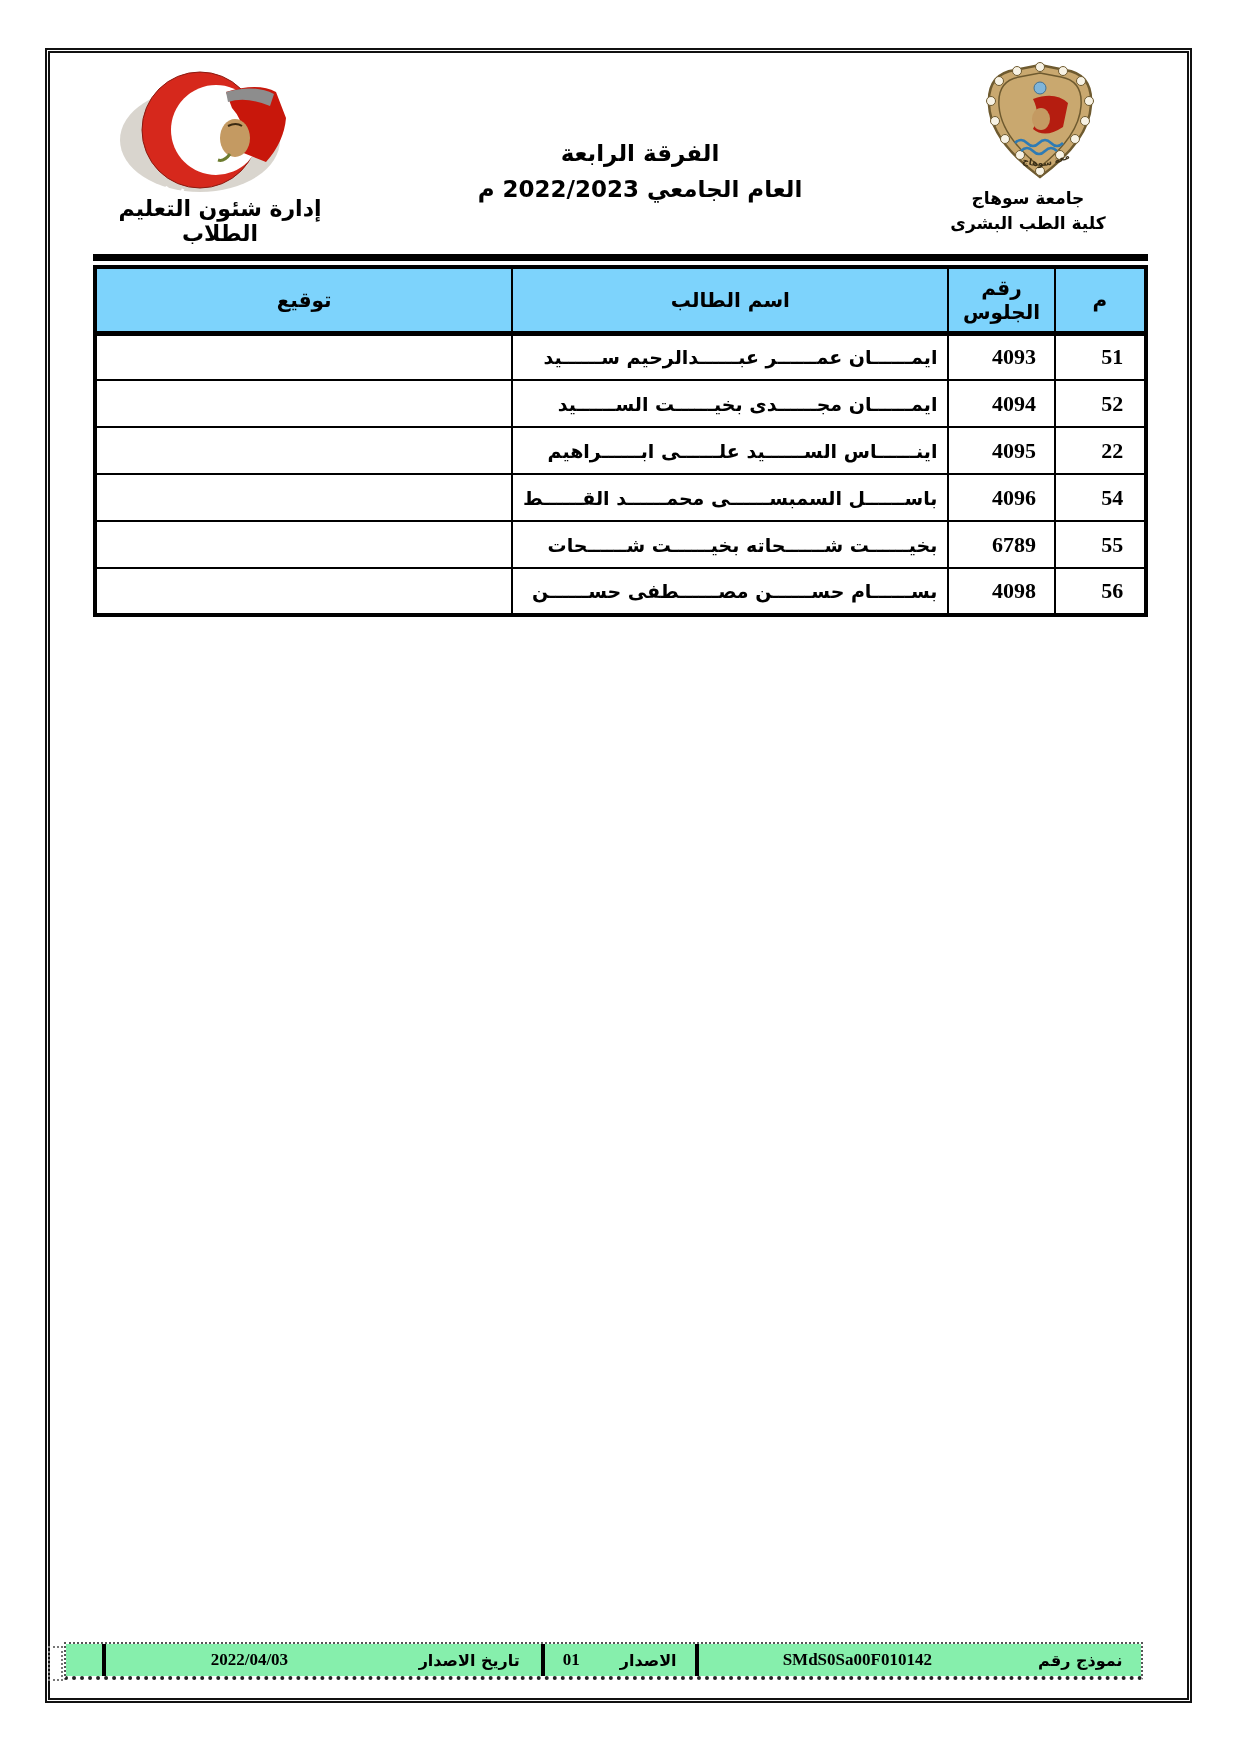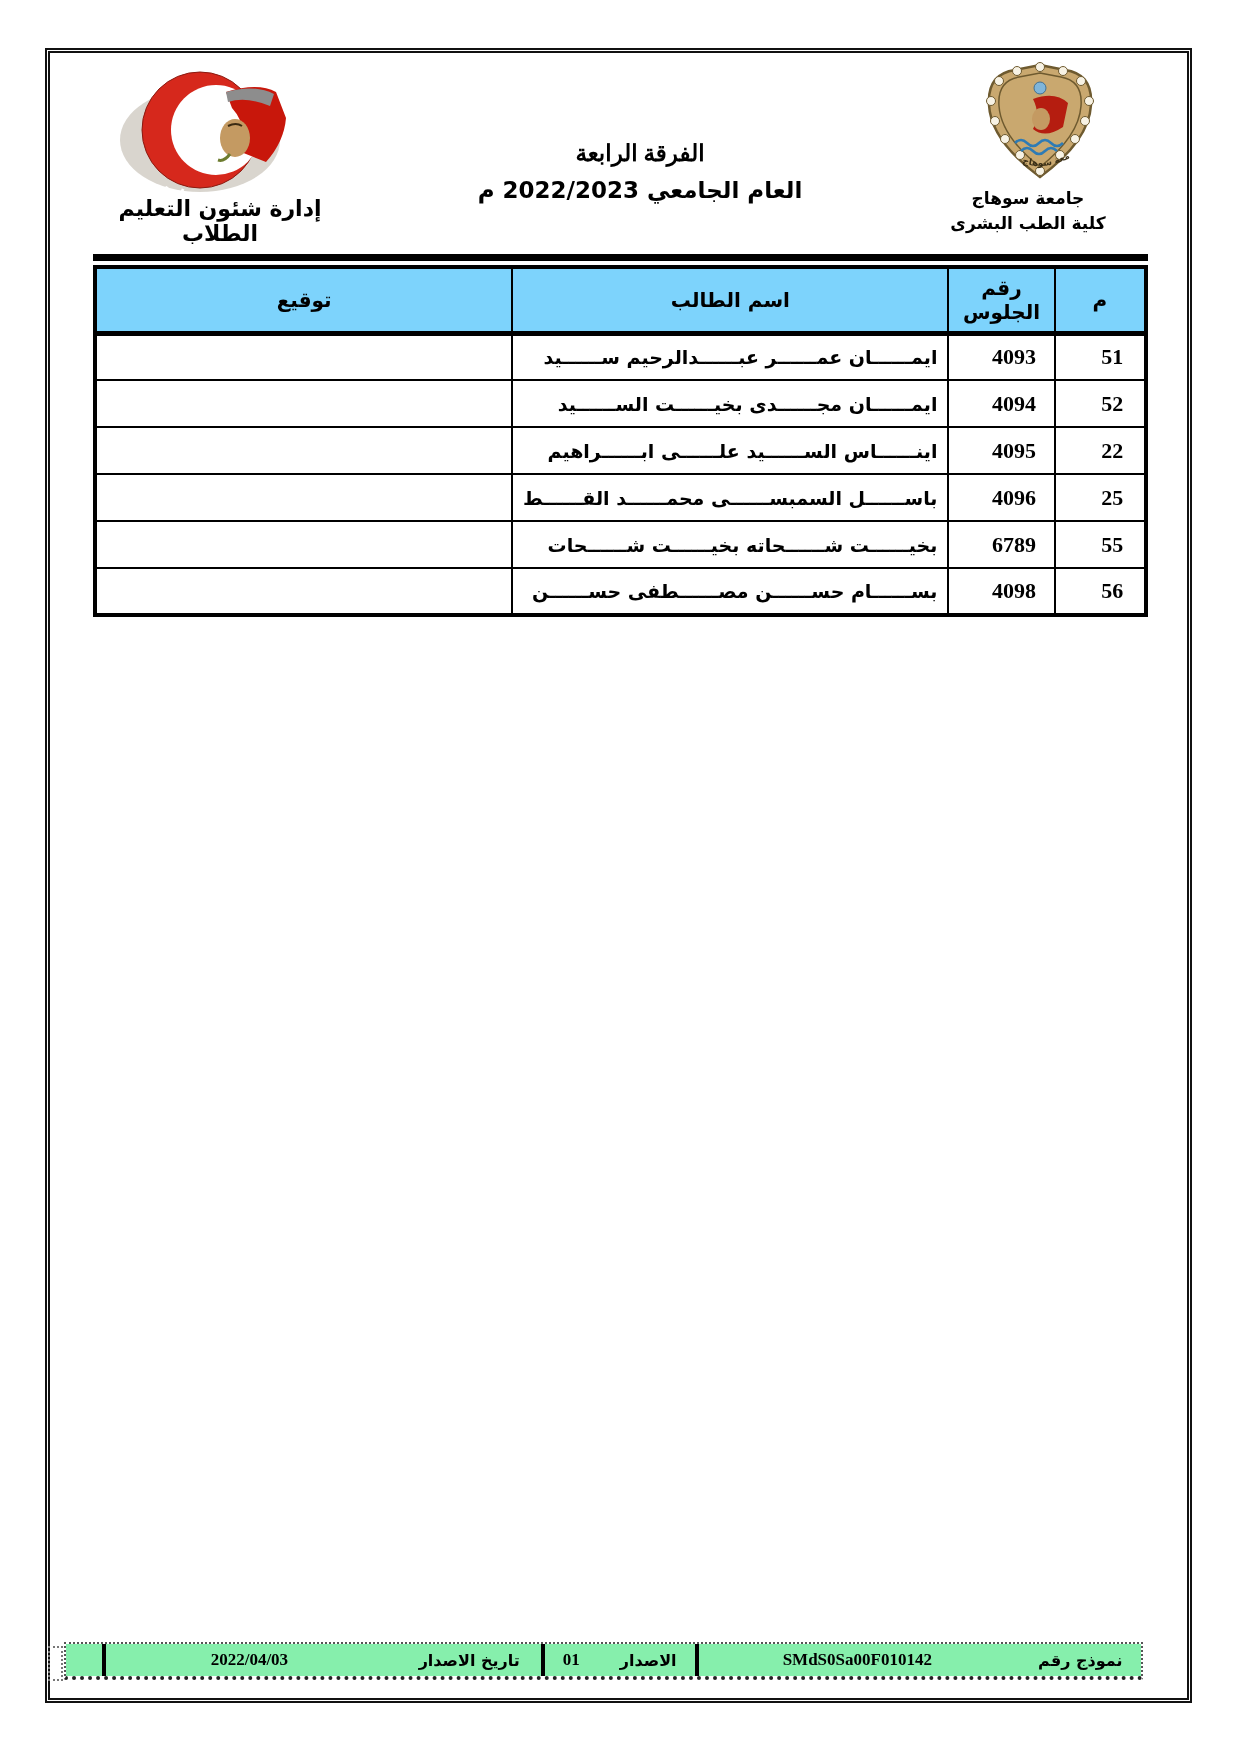--- a/index.html
+++ b/index.html
@@ -4,21 +4,21 @@
 <style>
   html,body{margin:0;padding:0;background:#fff;}
   .page{position:relative;width:1241px;height:1754px;background:#fff;overflow:hidden;
         font-family:"DejaVu Sans",sans-serif;color:#000;}
   .frame{position:absolute;left:45px;top:48px;width:1147px;height:1655px;
          border:5px double #111;box-sizing:border-box;}
   .abs{position:absolute;}
   
   .dept{left:88px;top:196px;width:264px;text-align:center;font-size:22px;font-weight:bold;}
   .center-titles{left:420px;top:140px;width:440px;text-align:center;font-weight:bold;}
-  .center-titles .t1{font-size:23px;margin-bottom:10px;font-family:Liberation Serif, serif;}
+  .center-titles .t1{font-size:23px;margin-bottom:10px;}
   .center-titles .t2{font-size:23px;}
   .uni-text{left:928px;top:186px;width:200px;text-align:center;font-size:17px;
             font-weight:bold;line-height:1.45;}
   
   .rule{left:93px;top:254px;width:1055px;height:7px;background:#000;}
   
   table.main{left:93px;top:265px;width:1055px;border-collapse:collapse;
              border:4px solid #000;table-layout:fixed;}
   table.main th,table.main td{border:2px solid #000;box-sizing:border-box;}
   table.main thead th{background:#7dd3fc;height:66px;font-size:20px;font-weight:bold;
@@ -142,21 +142,21 @@
         <td class="name">ايمــــــان مجــــــدى بخيــــــت الســــــيد</td>
         <td class="sig"></td>
       </tr>
       <tr>
         <td class="num">22</td>
         <td class="num">4095</td>
         <td class="name">اينــــــاس الســــــيد علــــــى ابــــــراهيم</td>
         <td class="sig"></td>
       </tr>
       <tr>
-        <td class="num">25</td>
+        <td class="num">54</td>
         <td class="num">4096</td>
         <td class="name">باســــــل السمبســــــى محمــــــد القــــــط</td>
         <td class="sig"></td>
       </tr>
       <tr>
         <td class="num">55</td>
         <td class="num">6789</td>
         <td class="name">بخيــــــت شــــــحاته بخيــــــت شــــــحات</td>
         <td class="sig"></td>
       </tr>

